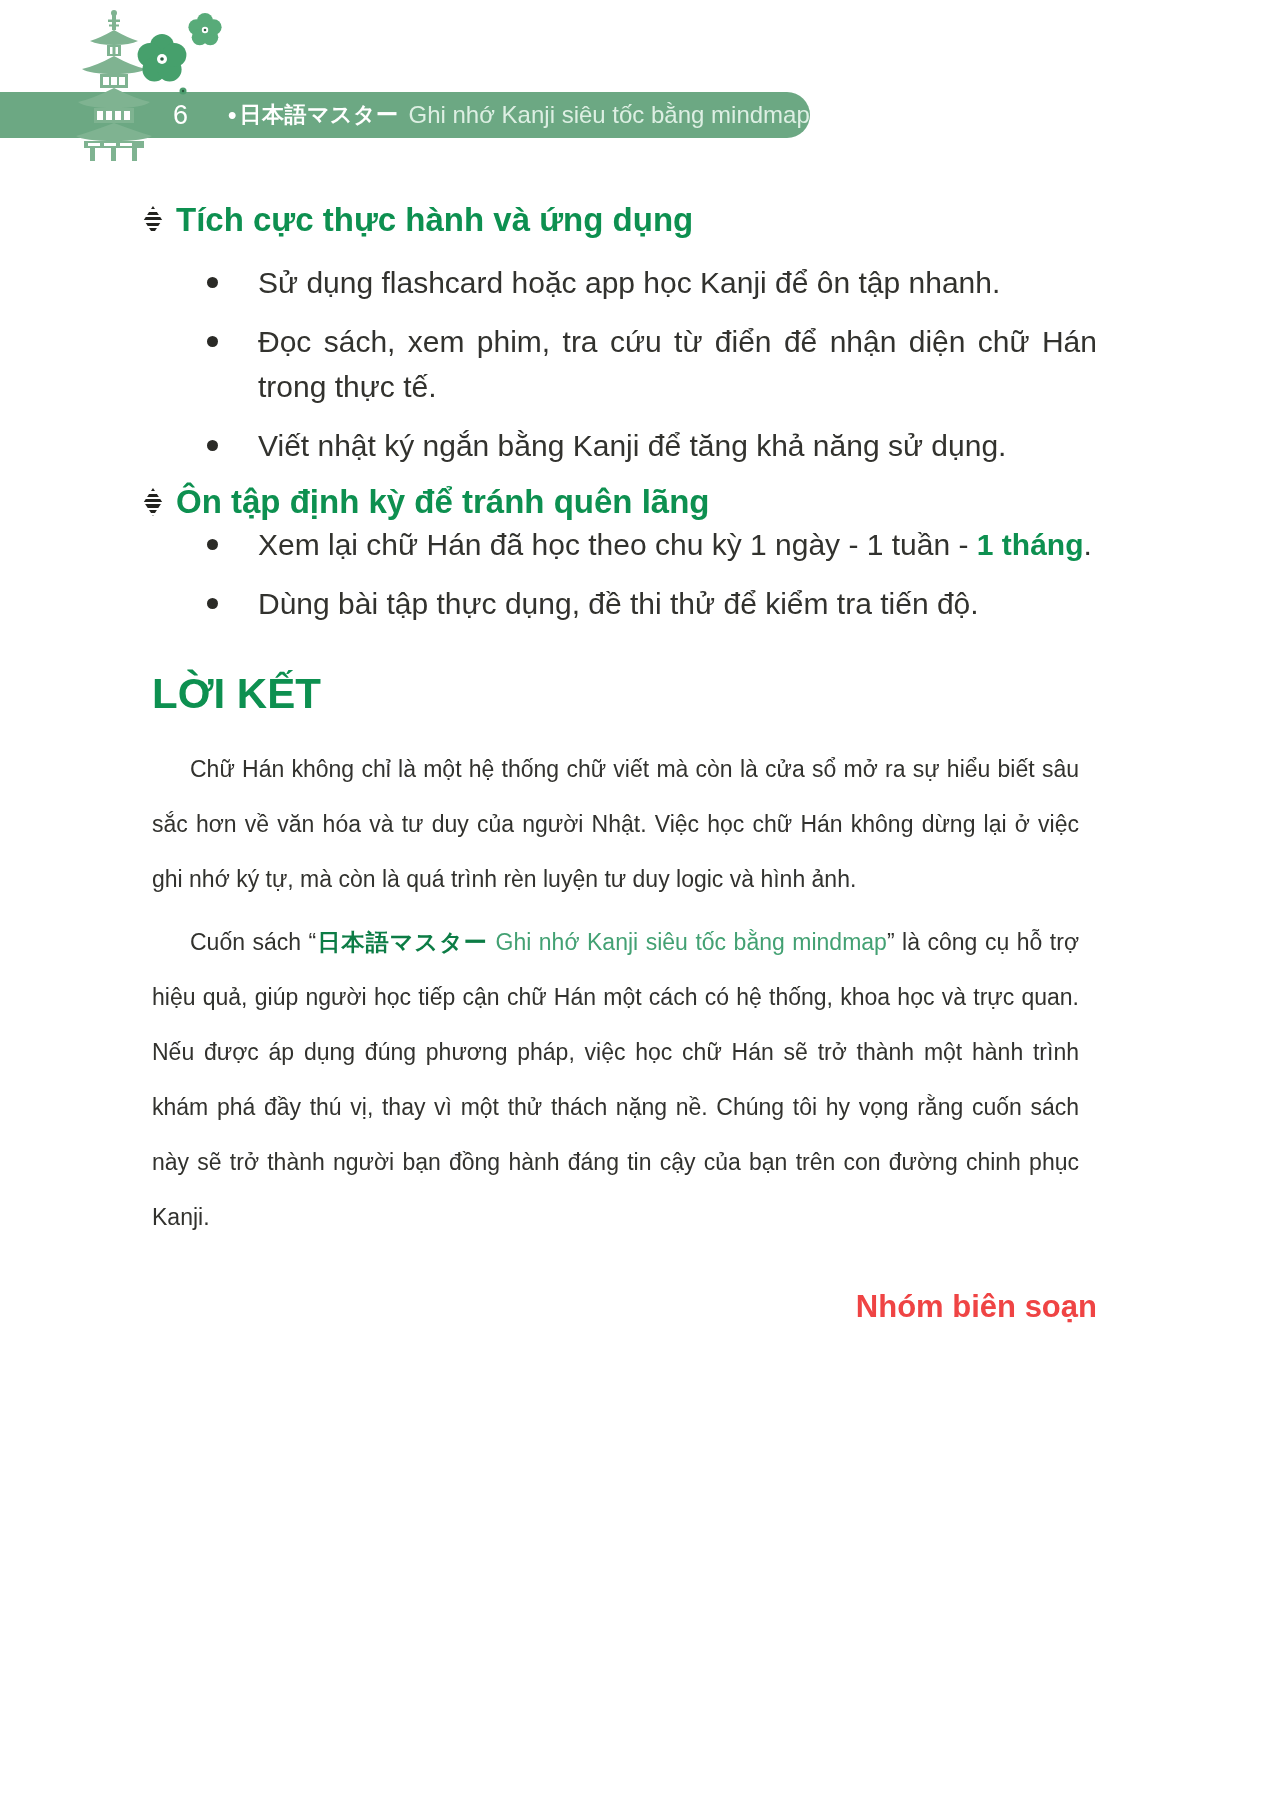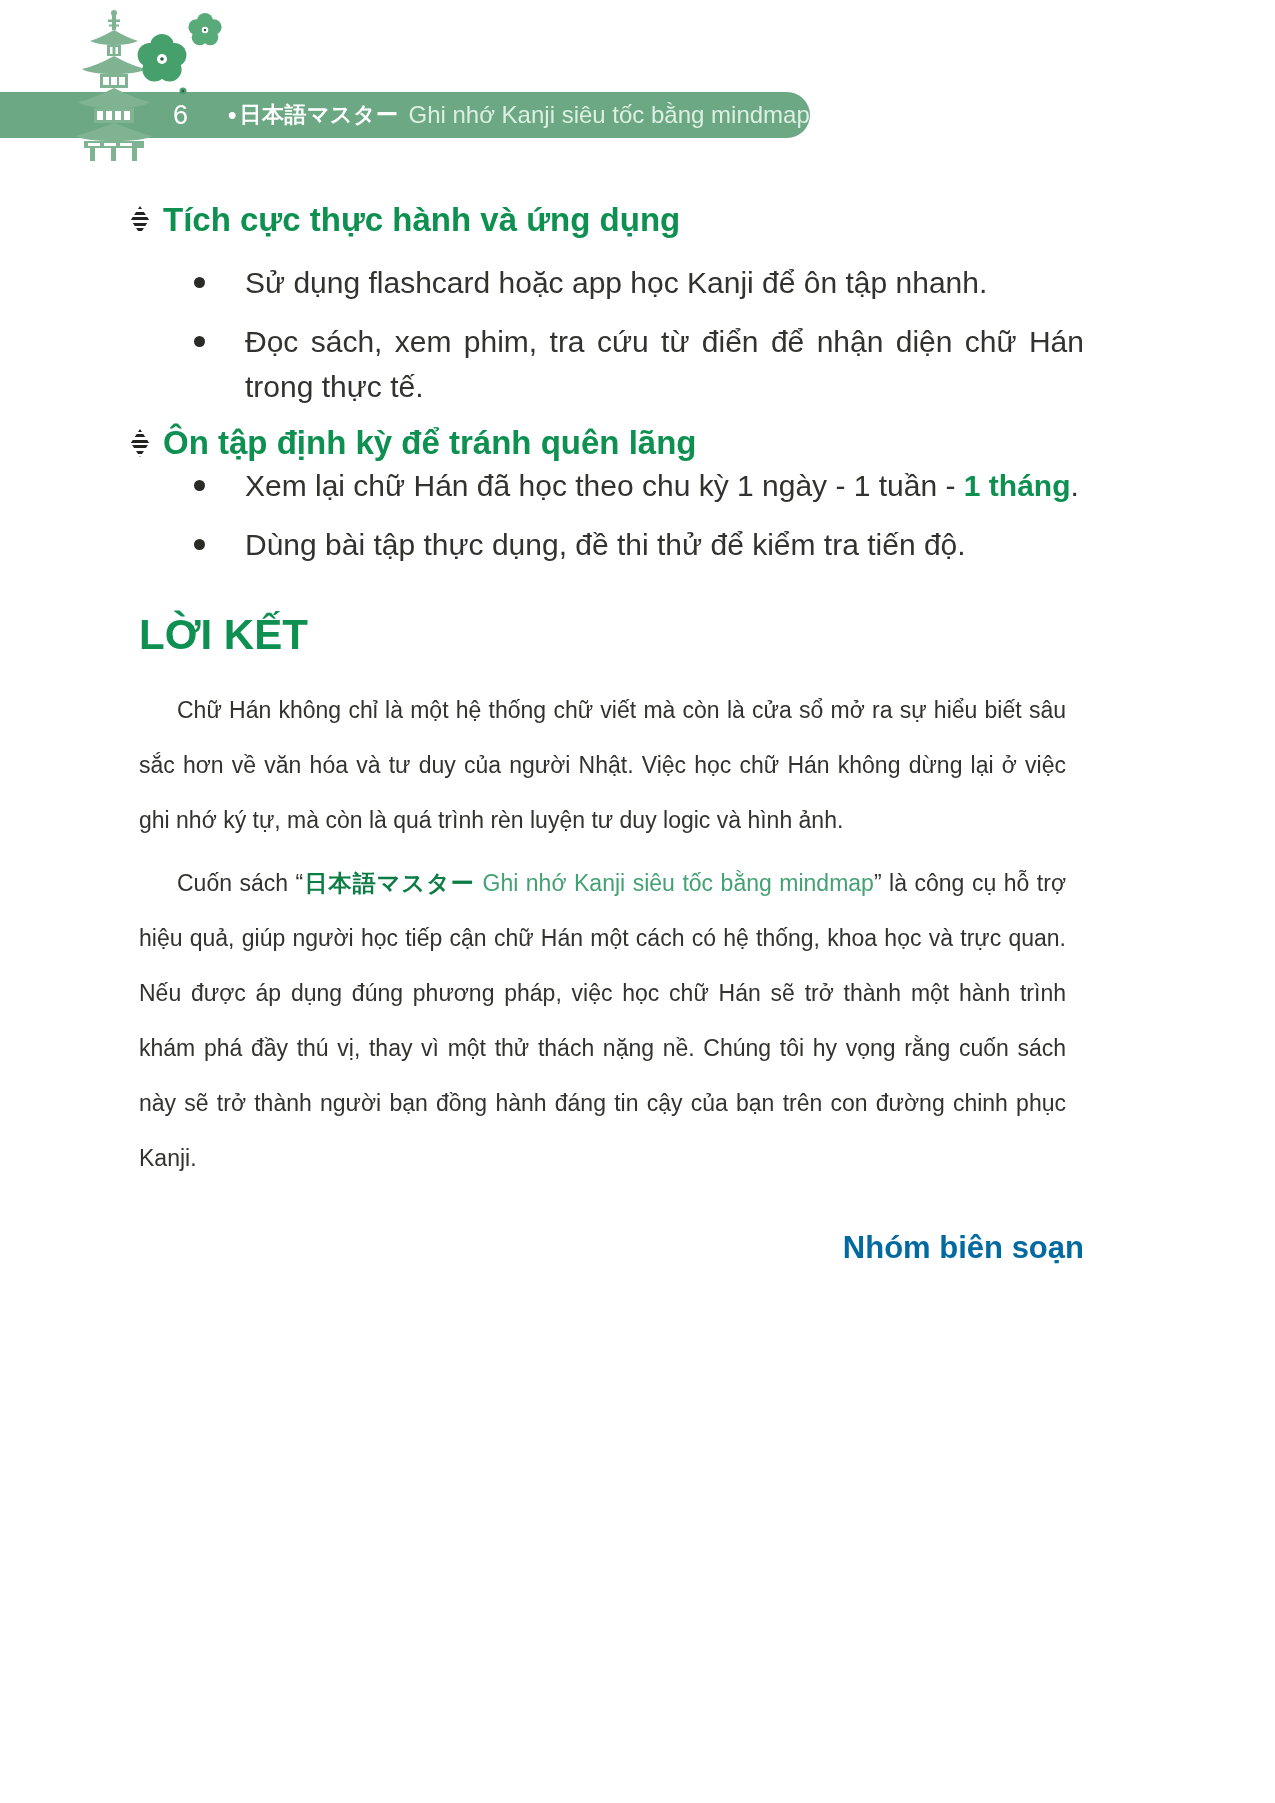--- a/index.html
+++ b/index.html
@@ -16,21 +16,21 @@
     display:flex;align-items:center;box-sizing:border-box;
     padding-left:173px;z-index:1;
   }
   .page-num{color:#ffffff;font-size:27px;margin-right:40px;}
   .hdr-dot{color:#ffffff;font-size:24px;font-weight:bold;margin-right:3px;}
   .hdr-jp{color:#ffffff;font-size:22px;font-weight:bold;letter-spacing:.5px;}
   .hdr-vi{color:#ddefe3;font-size:24px;margin-left:10px;white-space:nowrap;}
   .deco{position:absolute;left:50px;top:6px;width:200px;height:155px;z-index:2;}
 
   
-  .content{position:absolute;left:139px;top:0;width:945px;color:#32322e;}
+  .content{position:absolute;left:152px;top:0;width:945px;color:#32322e;}
   .sec-head{display:flex;align-items:center;gap:13px;margin-left:-9px;}
   .sec-head.first{margin-top:200px;}
   .sec-head.second{margin-top:0;text-align:center;}
   .sec-head h2{font-size:33px;line-height:40px;color:#0d9050;margin:0;font-weight:bold;}
   .diamond{
     width:20px;height:28px;flex:0 0 20px;
     background:repeating-linear-gradient(180deg,#22221e 0 3px,#ffffff 3px 5.5px);
     -webkit-clip-path:polygon(50% 0,96% 50%,50% 100%,4% 50%);
     clip-path:polygon(50% 0,96% 50%,50% 100%,4% 50%);
   }
@@ -48,21 +48,21 @@
 
   .loiket{font-size:42px;line-height:40px;color:#0d9050;margin:48px 0 0 0;font-weight:bold;}
   .para{
     font-size:23px;line-height:55px;text-align:justify;text-indent:38px;
     margin:28px 18px 0 0;color:#32322e;
   }
   .para.second{margin-top:8px;}
   .run-jp{color:#0c7c45;font-weight:bold;}
   .run-light{color:#43a173;}
   .signature{
-    font-size:31px;font-weight:bold;color:#0369a1;text-align:right;
+    font-size:31px;font-weight:bold;color:#ef4444;text-align:right;
     margin:44px 0 0 0;
   }
 </style>
 </head>
 <body>
 
 <div class="page">
 
   <div class="banner">
     <span class="page-num">6</span>
@@ -130,20 +130,21 @@
   <main class="content">
 
     <div class="sec-head first">
       <span class="diamond"></span>
       <h2>Tích cực thực hành và ứng dụng</h2>
     </div>
 
     <ul class="blist">
       <li>Sử dụng flashcard hoặc app học Kanji để ôn tập nhanh.</li>
       <li>Đọc sách, xem phim, tra cứu từ điển để nhận diện chữ Hán trong thực tế.</li>
+      <li>Viết nhật ký ngắn bằng Kanji để tăng khả năng sử dụng.</li>
     </ul>
 
     <div class="sec-head second">
       <span class="diamond"></span>
       <h2>Ôn tập định kỳ để tránh quên lãng</h2>
     </div>
 
     <ul class="blist second">
       <li><span>Xem lại chữ Hán đã học theo chu kỳ 1 ngày - 1 tuần - </span><span class="hl-green">1 tháng</span><span>.</span></li>
       <li>Dùng bài tập thực dụng, đề thi thử để kiểm tra tiến độ.</li>

